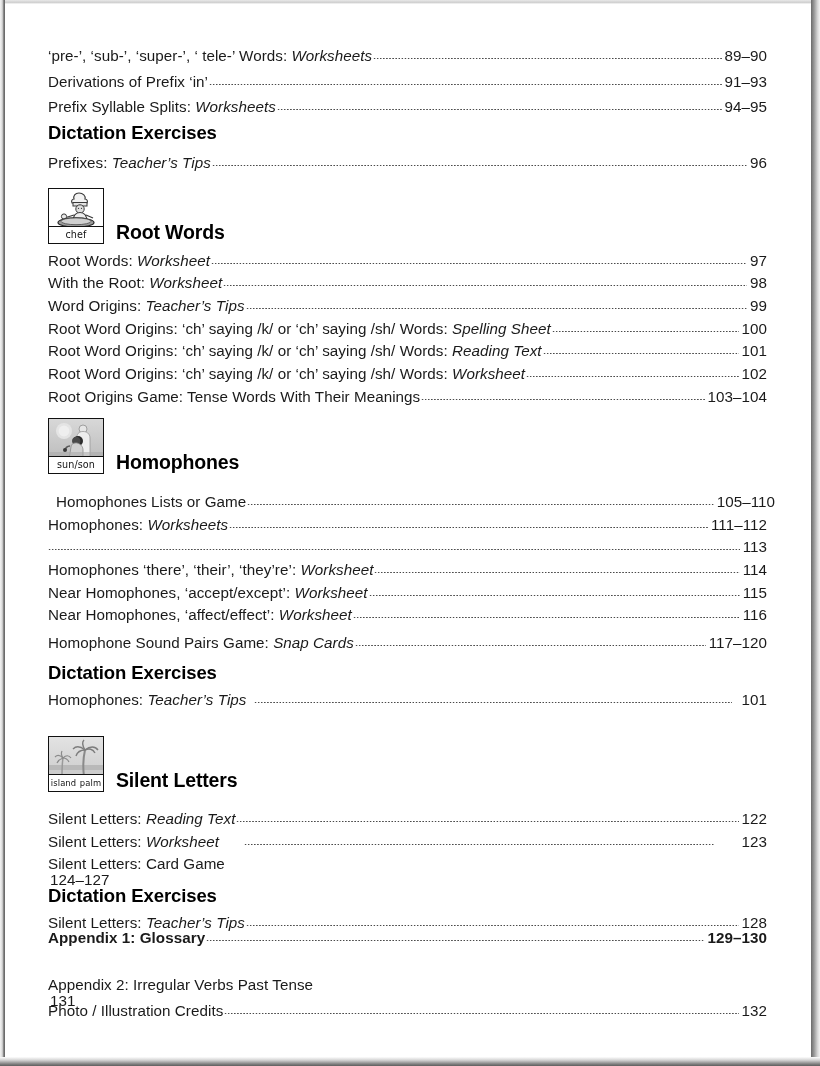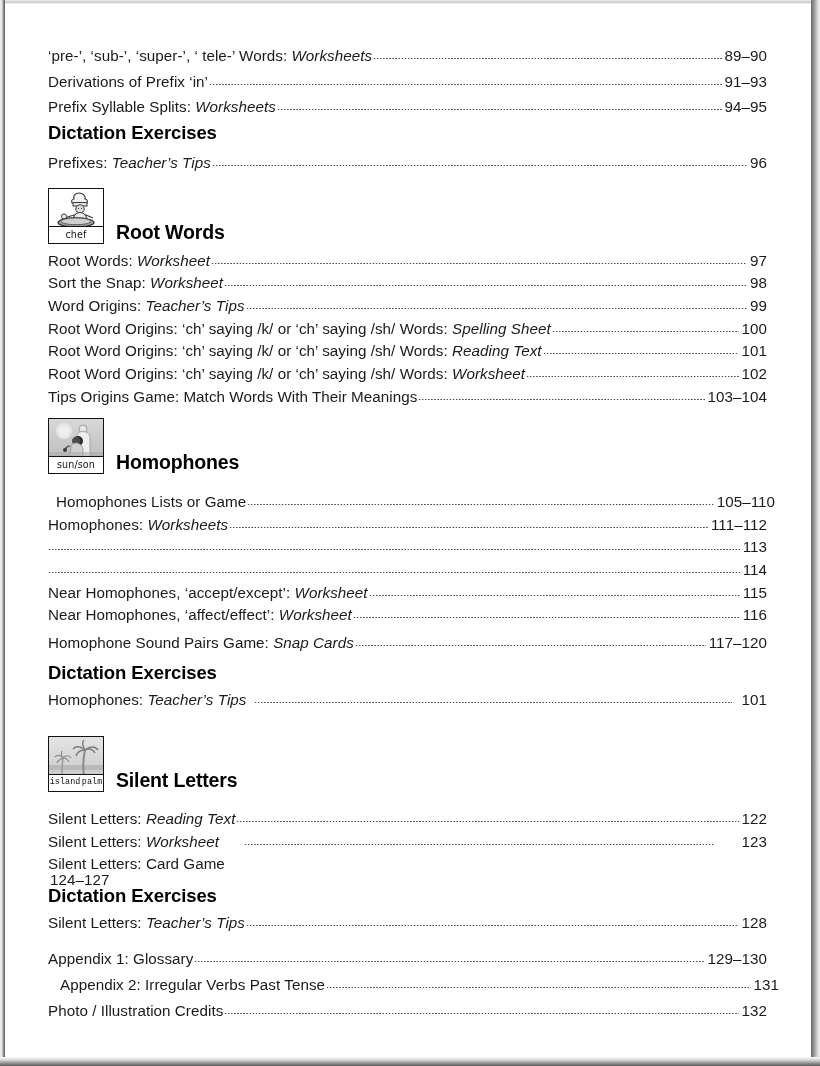--- a/index.html
+++ b/index.html
@@ -131,23 +131,22 @@
     font-size: 9.6px;
     line-height: 15px;
     text-align: center;
     letter-spacing: 0.1px;
     color: #111;
     font-family: "DejaVu Sans", sans-serif;
   }
   .thumb .cap.two {
     display: flex;
     justify-content: space-around;
-    align-items: flex-start;
+    align-items: center;
     font-size: 8.4px;
-    font-family: Liberation Mono, monospace;
   }
   .icon-title {
     font-size: 19.5px;
     font-weight: bold;
     letter-spacing: -0.15px;
     padding-left: 12px;
     padding-bottom: 2px;
     line-height: 1;
   }
 </style>
@@ -207,21 +206,21 @@
           <div class="cap">chef</div>
         </div>
         <div class="icon-title">Root Words</div>
       </div>
       <div class="toc-row" style="position: absolute; left: 0px; top: 253px; width: 719px;">
         <span class="toc-title"><span>Root Words: </span><span class="ital">Worksheet</span></span>
         <span class="toc-leader"></span>
         <span class="toc-page">97</span>
       </div>
       <div class="toc-row" style="position: absolute; left: 0px; top: 275px; width: 719px;">
-        <span class="toc-title"><span>Sort the Snap: </span><span class="ital">Worksheet</span></span>
+        <span class="toc-title"><span>With the Root: </span><span class="ital">Worksheet</span></span>
         <span class="toc-leader"></span>
         <span class="toc-page">98</span>
       </div>
       <div class="toc-row" style="position: absolute; left: 0px; top: 298px; width: 719px;">
         <span class="toc-title"><span>Word Origins: </span><span class="ital">Teacher’s Tips</span></span>
         <span class="toc-leader"></span>
         <span class="toc-page">99</span>
       </div>
       <div class="toc-row" style="position: absolute; left: 0px; top: 321px; width: 719px;">
         <span class="toc-title"><span>Root Word Origins: ‘ch’ saying /k/ or ‘ch’ saying /sh/ Words: </span><span class="ital">Spelling Sheet</span></span>
@@ -232,21 +231,21 @@
         <span class="toc-title"><span>Root Word Origins: ‘ch’ saying /k/ or ‘ch’ saying /sh/ Words: </span><span class="ital">Reading Text</span></span>
         <span class="toc-leader"></span>
         <span class="toc-page">101</span>
       </div>
       <div class="toc-row" style="position: absolute; left: 0px; top: 366px; width: 719px;">
         <span class="toc-title"><span>Root Word Origins: ‘ch’ saying /k/ or ‘ch’ saying /sh/ Words: </span><span class="ital">Worksheet</span></span>
         <span class="toc-leader"></span>
         <span class="toc-page">102</span>
       </div>
       <div class="toc-row" style="position: absolute; left: 0px; top: 389px; width: 719px;">
-        <span class="toc-title"><span>Tips Origins Game: Match Words With Their Meanings </span></span>
+        <span class="toc-title"><span>Root Origins Game: Tense Words With Their Meanings </span></span>
         <span class="toc-leader"></span>
         <span class="toc-page">103–104</span>
       </div>
       <div class="icon-block" style="position: absolute; left: 0px; top: 418px;">
         <div class="thumb">
           <div class="art"><svg viewBox="0 0 56 40" width="56" height="40" preserveAspectRatio="none">
     <defs>
       <linearGradient id="sky" x1="0" y1="0" x2="0" y2="1">
         <stop offset="0%" stop-color="#d8d8d8"></stop>
         <stop offset="100%" stop-color="#bdbdbd"></stop>
@@ -280,20 +279,21 @@
       <div class="toc-row" style="position: absolute; left: 0px; top: 517px; width: 719px;">
         <span class="toc-title"><span>Homophones: </span><span class="ital">Worksheets</span></span>
         <span class="toc-leader"></span>
         <span class="toc-page">111–112</span>
       </div>
       <div class="toc-row" style="position: absolute; left: 0px; top: 539px; width: 719px;">
         <span class="toc-leader"></span>
         <span class="toc-page">113</span>
       </div>
       <div class="toc-row" style="position: absolute; left: 0px; top: 562px; width: 719px;">
+        <span class="toc-title"><span>Homophones ‘there’, ‘their’, ‘they’re’: </span><span class="ital">Worksheet</span></span>
         <span class="toc-leader"></span>
         <span class="toc-page">114</span>
       </div>
       <div class="toc-row" style="position: absolute; left: 0px; top: 585px; width: 719px;">
         <span class="toc-title"><span>Near Homophones, ‘accept/except’: </span><span class="ital">Worksheet</span></span>
         <span class="toc-leader"></span>
         <span class="toc-page">115</span>
       </div>
       <div class="toc-row" style="position: absolute; left: 0px; top: 607px; width: 719px;">
         <span class="toc-title"><span>Near Homophones, ‘affect/effect’: </span><span class="ital">Worksheet</span></span>
@@ -364,26 +364,26 @@
         <span class="toc-title"><span>Silent Letters: Card Game</span></span>
         <span class="toc-leader"></span>
         <span class="toc-page">124–127</span>
       </div>
       <div class="sec-heading" style="position: absolute; left: 0px; top: 887px;">Dictation Exercises</div>
       <div class="toc-row" style="position: absolute; left: 0px; top: 915px; width: 719px;">
         <span class="toc-title"><span>Silent Letters: </span><span class="ital">Teacher’s Tips</span></span>
         <span class="toc-leader"></span>
         <span class="toc-page">128</span>
       </div>
-      <div class="toc-row" style="position: absolute; left: 0px; top: 951px; width: 719px;">
+      <div class="toc-row" style="position: absolute; left: 0px; top: 930px; width: 719px; font-weight: bold;">
         <span class="toc-title"><span>Appendix 1: Glossary </span></span>
         <span class="toc-leader"></span>
         <span class="toc-page">129–130</span>
       </div>
-      <div class="toc-row" style="position: absolute; left: 12px; top: 977px; width: 719px;">
+      <div class="toc-row" style="position: absolute; left: 0px; top: 977px; width: 719px; flex-direction: column;">
         <span class="toc-title"><span>Appendix 2: Irregular Verbs Past Tense</span></span>
         <span class="toc-leader"></span>
         <span class="toc-page">131</span>
       </div>
       <div class="toc-row" style="position: absolute; left: 0px; top: 1003px; width: 719px;">
         <span class="toc-title"><span>Photo / Illustration Credits</span></span>
         <span class="toc-leader"></span>
         <span class="toc-page">132</span>
       </div>
     </div>

